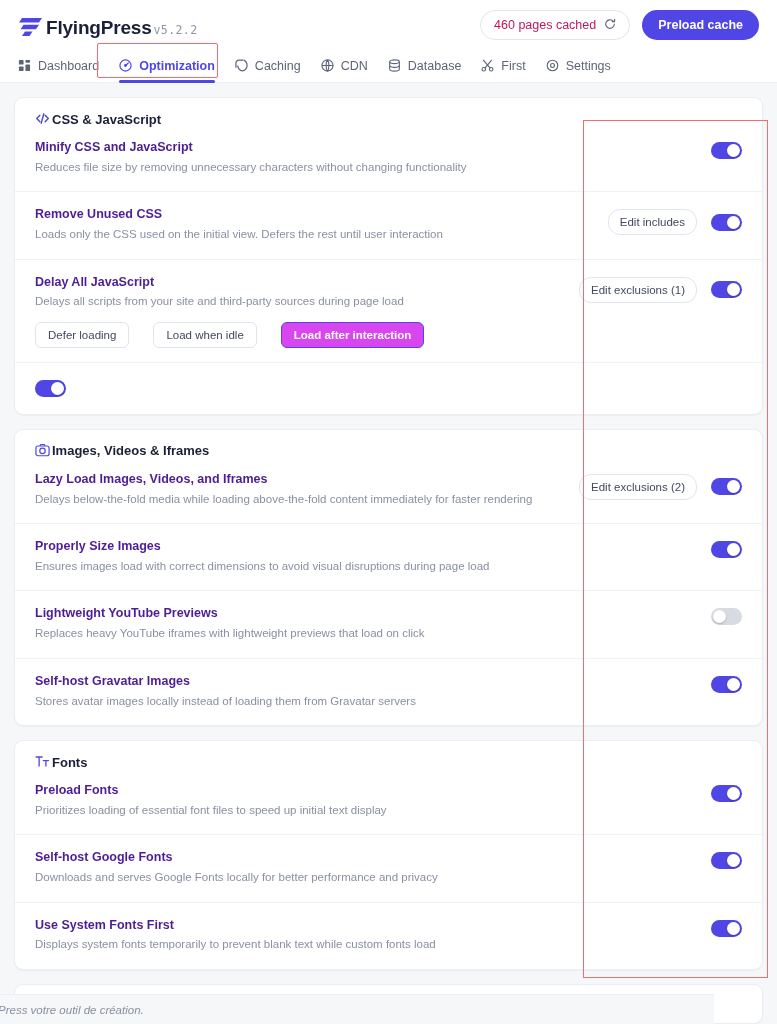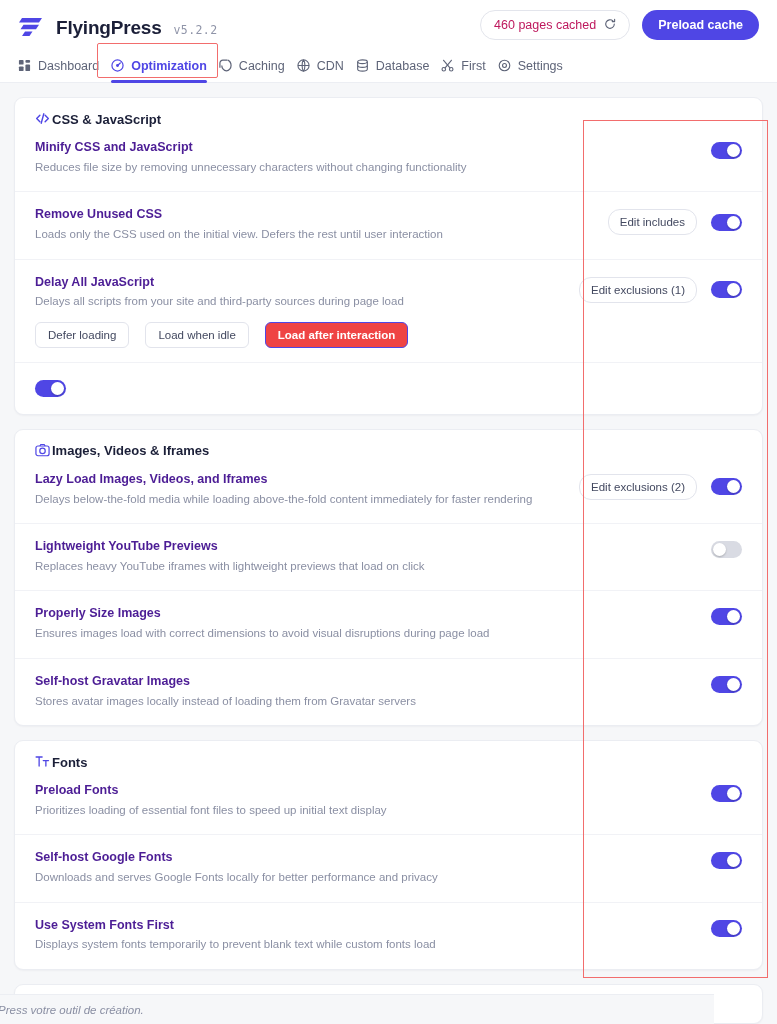--- a/index.html
+++ b/index.html
@@ -11,21 +11,21 @@
   }
   body { position: relative; }
 
   
   .topbar {
     background: #ffffff;
     height: 50px;
     display: flex; align-items: center;
     padding: 0 18px;
   }
-  .brand { display: flex; align-items: baseline; gap: 12px; }
+  .brand { display: flex; align-items: baseline; gap: 2px; }
   .logo-mark { width: 26px; height: 22px; position: relative; top: 3px; }
   .brand-name {
     font-size: 19px; font-weight: 700; color: #1b1f38; letter-spacing: -.2px;
   }
   .brand-version {
     font-size: 11.5px; color: #8f94a8; font-family: "DejaVu Sans Mono", monospace;
     letter-spacing: .4px;
   }
   .topbar-right { margin-left: auto; display: flex; align-items: center; gap: 12px; }
   .cache-pill {
@@ -41,21 +41,21 @@
     font-size: 12.5px; font-weight: 600; font-family: inherit;
     cursor: pointer; white-space: nowrap;
   }
 
   
   .navbar {
     background: #ffffff;
     height: 33px;
     display: flex; align-items: center;
     padding: 0 18px;
-    gap: 12px;
+    gap: 20px;
     border-bottom: 1px solid #eceef3;
     position: relative;
   }
   .nav-item {
     display: flex; align-items: center; gap: 6px;
     font-size: 12.5px; color: #5e6478; font-weight: 500;
     height: 33px; cursor: pointer; position: relative;
   }
   .nav-item .ic { display: flex; width: 14px; height: 14px; }
   .nav-item.active { color: #4f46e5; font-weight: 600; }
@@ -114,28 +114,28 @@
   }
   .toggle.on { background: #4f46e5; }
   .toggle .knob {
     position: absolute; top: 2px; left: 2px;
     width: 13px; height: 13px; border-radius: 50%;
     background: #fff; box-shadow: 0 1px 2px rgba(0,0,0,.22);
   }
   .toggle.on .knob { left: 16px; }
 
   
-  .seg-wrap { display: flex; gap: 16px; margin-top: 10px; }
+  .seg-wrap { display: flex; gap: 24px; margin-top: 10px; }
   .seg {
     border: 1px solid #e2e4ec; background: #fff;
     border-radius: 6px; height: 26px; padding: 0 12px;
     font-size: 11.5px; color: #434960; font-family: inherit; cursor: pointer;
     display: flex; align-items: center;
   }
-  .seg.selected { background: #ef4444; border-color: #4f46e5; color: #fff; font-weight: 600; }
+  .seg.selected { background: #d946ef; border-color: #4f46e5; color: #fff; font-weight: 600; }
 
   
   .annot-rect {
     position: absolute;
     left: 583px; top: 120px;
     width: 185px; height: 858px;
     border: 1.6px solid #f26d6d;
     pointer-events: none;
     z-index: 50;
   }
@@ -350,37 +350,37 @@
       <div class="row-ctl">
         <button class="ghost-btn">Edit exclusions (2)</button>
         <div class="toggle on">
             <span class="knob"></span>
           </div>
       </div>
     </div>
 
     <div class="row">
       <div class="row-text">
+        <div class="row-title">Properly Size Images</div>
+        <div class="row-desc">Ensures images load with correct dimensions to avoid visual disruptions during page load</div>
+      </div>
+      <div class="row-ctl">
+        <div class="toggle on">
+            <span class="knob"></span>
+          </div>
+      </div>
+    </div>
+
+    <div class="row">
+      <div class="row-text">
         <div class="row-title">Lightweight YouTube Previews</div>
         <div class="row-desc">Replaces heavy YouTube iframes with lightweight previews that load on click</div>
       </div>
       <div class="row-ctl">
         <div class="toggle">
-            <span class="knob"></span>
-          </div>
-      </div>
-    </div>
-
-    <div class="row">
-      <div class="row-text">
-        <div class="row-title">Properly Size Images</div>
-        <div class="row-desc">Ensures images load with correct dimensions to avoid visual disruptions during page load</div>
-      </div>
-      <div class="row-ctl">
-        <div class="toggle on">
             <span class="knob"></span>
           </div>
       </div>
     </div>
 
     <div class="row">
       <div class="row-text">
         <div class="row-title">Self-host Gravatar Images</div>
         <div class="row-desc">Stores avatar images locally instead of loading them from Gravatar servers</div>
       </div>

